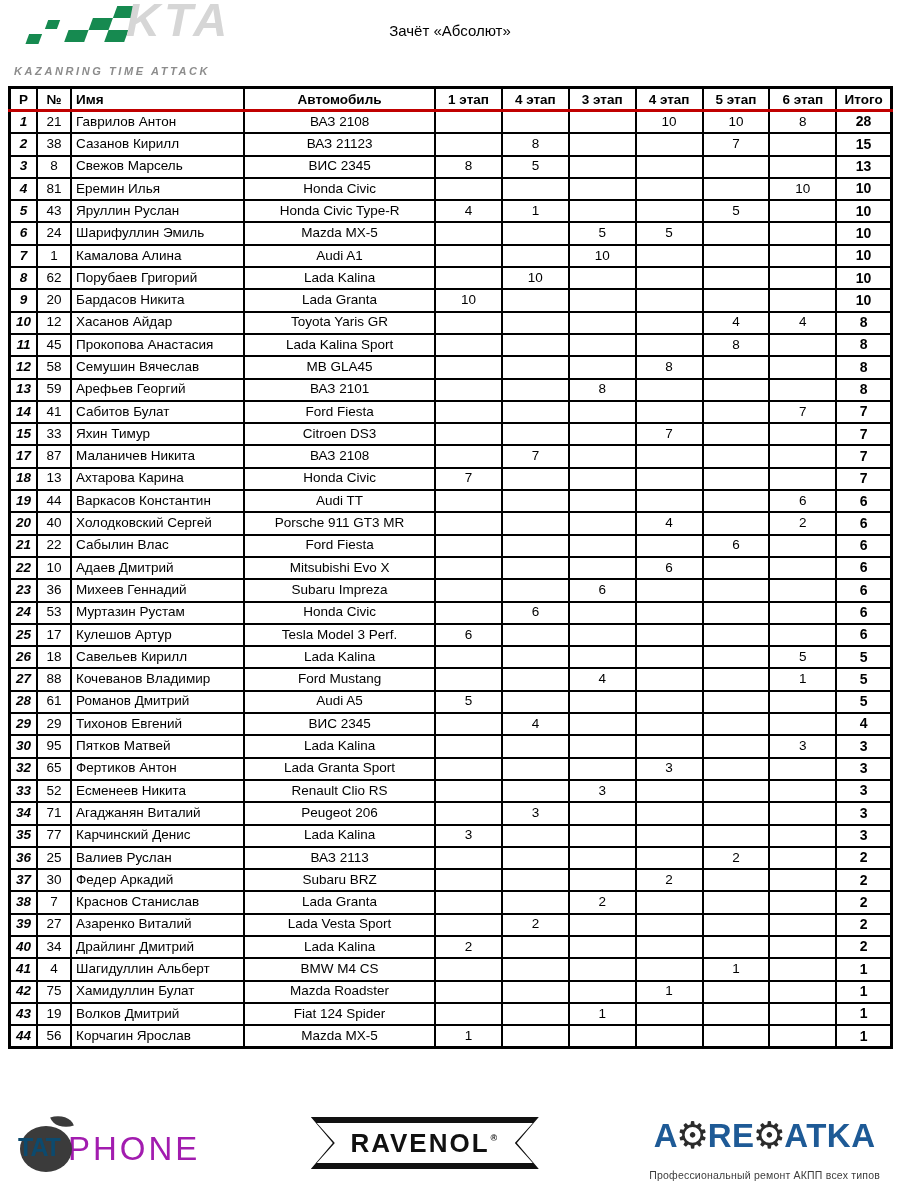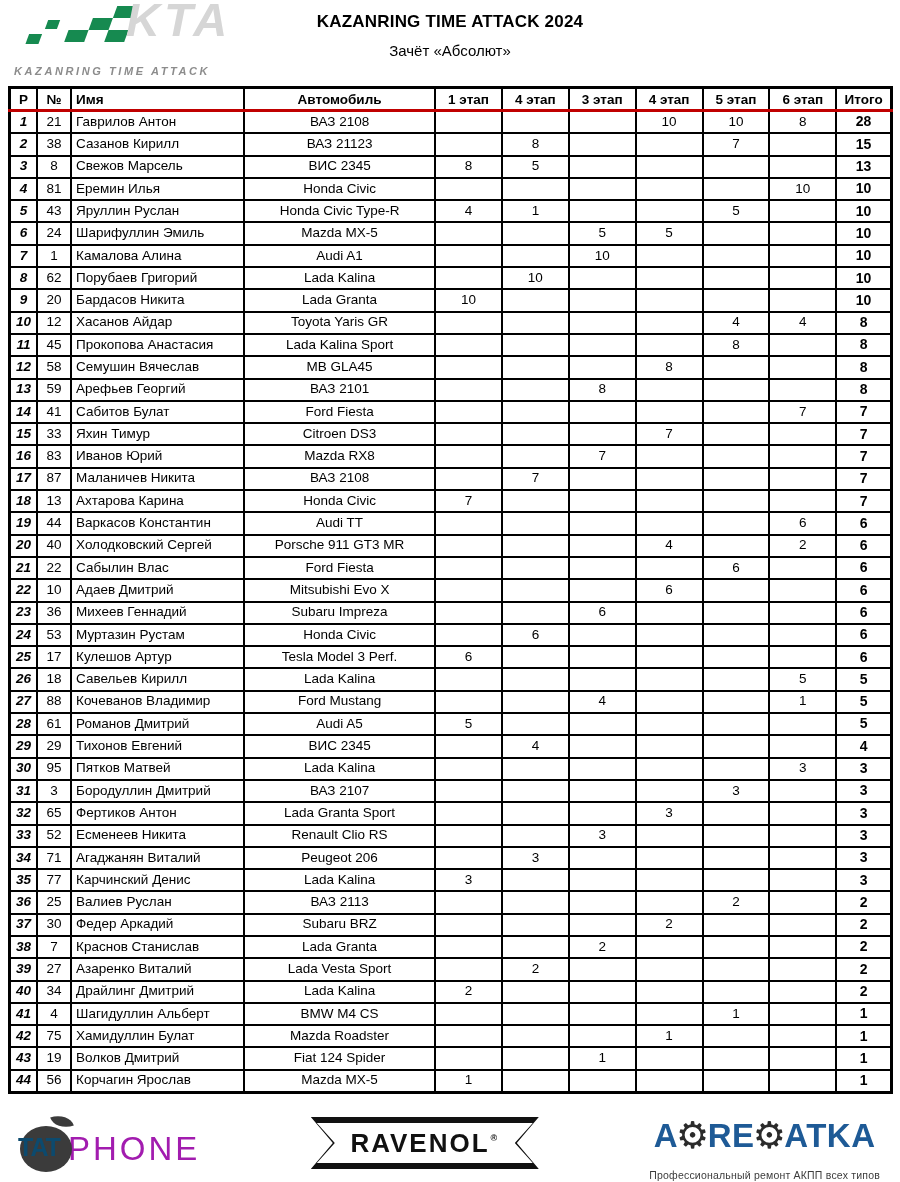--- a/index.html
+++ b/index.html
@@ -99,21 +99,20 @@
       <div class="sq sq4"></div>
       <div class="sq sq5"></div>
       <div class="sq sq6"></div>
     </div>
     <span class="kta-letters">KTA</span>
   </div>
   <div class="kta-caption">KAZANRING TIME ATTACK</div>
 </div>
 
 <div class="title-block">
-  <div class="event-title">KAZANRING TIME ATTACK 2024</div>
   <div class="event-subtitle">Зачёт «Абсолют»</div>
 </div>
 
 <table class="standings">
   <colgroup>
     <col class="w-p">
       <col class="w-num">
       <col class="w-name">
       <col class="w-car">
     <col class="w-stage">
@@ -329,33 +328,20 @@
         <td class="col-car">Citroen DS3</td>
         <td class="col-stage"></td>
         <td class="col-stage"></td>
         <td class="col-stage"></td>
         <td class="col-stage">7</td>
         <td class="col-stage"></td>
         <td class="col-stage"></td>
         <td class="col-total">7</td>
       </tr>
       <tr>
-        <td class="col-p">16</td>
-        <td class="col-num">83</td>
-        <td class="col-name">Иванов Юрий</td>
-        <td class="col-car">Mazda RX8</td>
-        <td class="col-stage"></td>
-        <td class="col-stage"></td>
-        <td class="col-stage">7</td>
-        <td class="col-stage"></td>
-        <td class="col-stage"></td>
-        <td class="col-stage"></td>
-        <td class="col-total">7</td>
-      </tr>
-      <tr>
         <td class="col-p">17</td>
         <td class="col-num">87</td>
         <td class="col-name">Маланичев Никита</td>
         <td class="col-car">ВАЗ 2108</td>
         <td class="col-stage"></td>
         <td class="col-stage">7</td>
         <td class="col-stage"></td>
         <td class="col-stage"></td>
         <td class="col-stage"></td>
         <td class="col-stage"></td>
@@ -521,33 +507,20 @@
         <td class="col-p">30</td>
         <td class="col-num">95</td>
         <td class="col-name">Пятков Матвей</td>
         <td class="col-car">Lada Kalina</td>
         <td class="col-stage"></td>
         <td class="col-stage"></td>
         <td class="col-stage"></td>
         <td class="col-stage"></td>
         <td class="col-stage"></td>
         <td class="col-stage">3</td>
-        <td class="col-total">3</td>
-      </tr>
-      <tr>
-        <td class="col-p">31</td>
-        <td class="col-num">3</td>
-        <td class="col-name">Бородуллин Дмитрий</td>
-        <td class="col-car">ВАЗ 2107</td>
-        <td class="col-stage"></td>
-        <td class="col-stage"></td>
-        <td class="col-stage"></td>
-        <td class="col-stage"></td>
-        <td class="col-stage">3</td>
-        <td class="col-stage"></td>
         <td class="col-total">3</td>
       </tr>
       <tr>
         <td class="col-p">32</td>
         <td class="col-num">65</td>
         <td class="col-name">Фертиков Антон</td>
         <td class="col-car">Lada Granta Sport</td>
         <td class="col-stage"></td>
         <td class="col-stage"></td>
         <td class="col-stage"></td>

